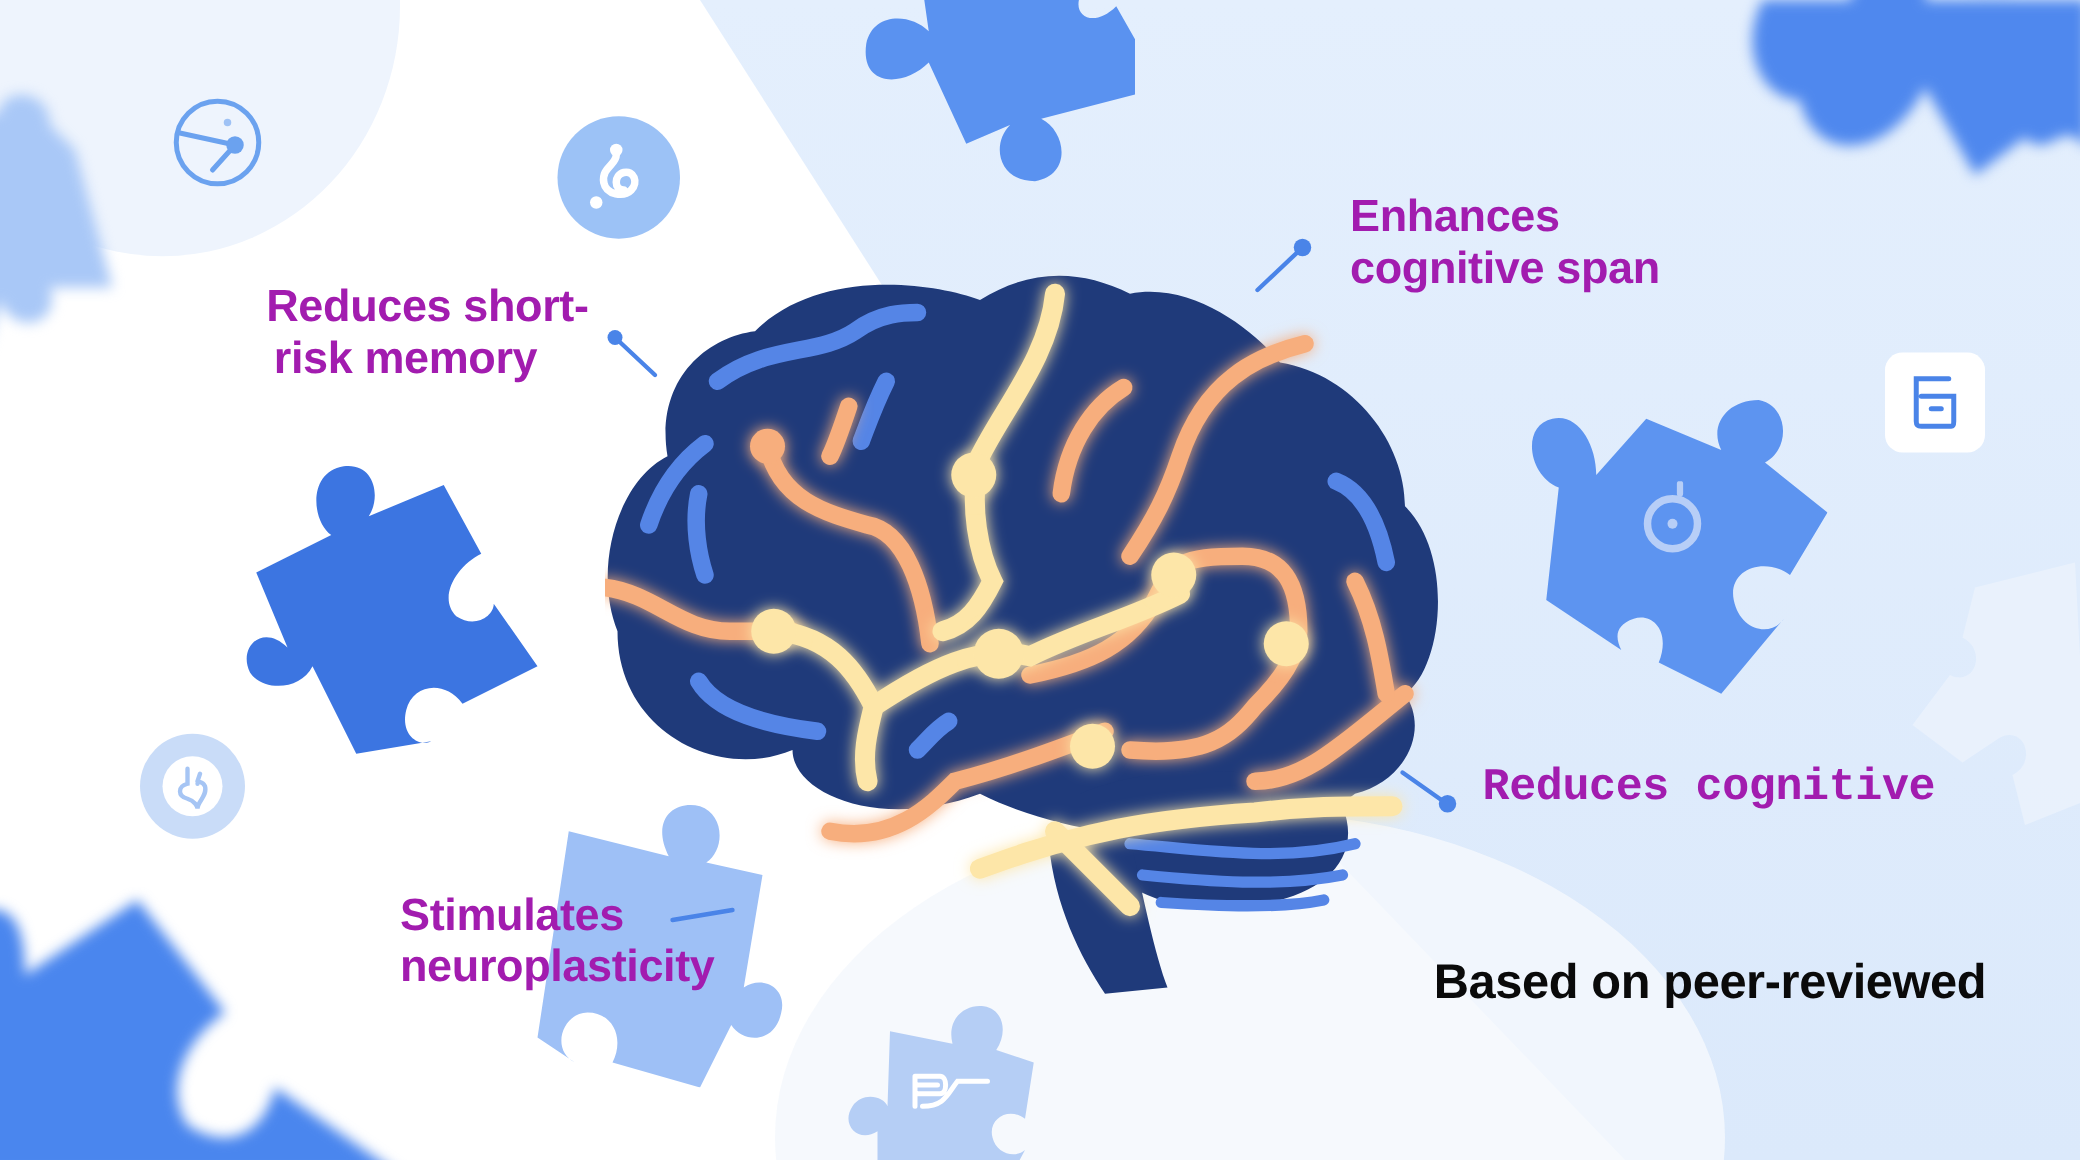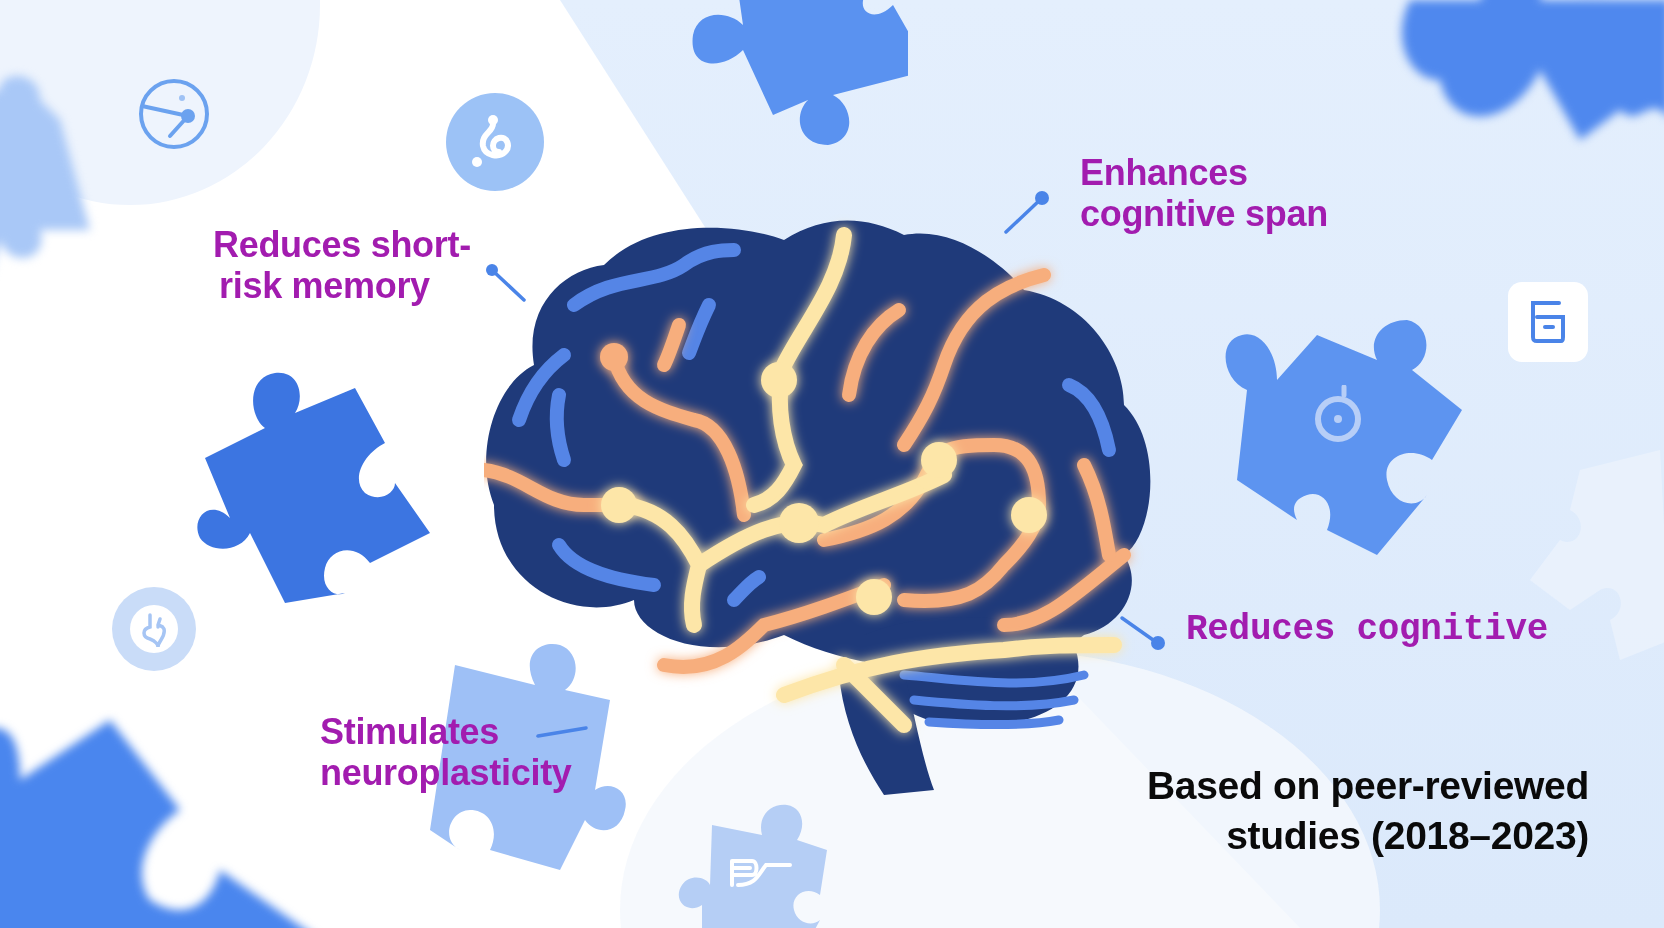--- a/index.html
+++ b/index.html
@@ -225,16 +225,15 @@
     <span>Reduces cognitive</span>
   </div>
 
   <div class="label" style="left:320px;top:711px;">
     <span>Stimulates</span>
     <span>neuroplasticity</span>
   </div>
 
   <div class="footnote" style="right:75px;top:761px;">
     <span>Based on peer-reviewed</span>
-    <span>studies (2018–2023)</span>
   </div>
 
 </div>
 
 </body></html>

